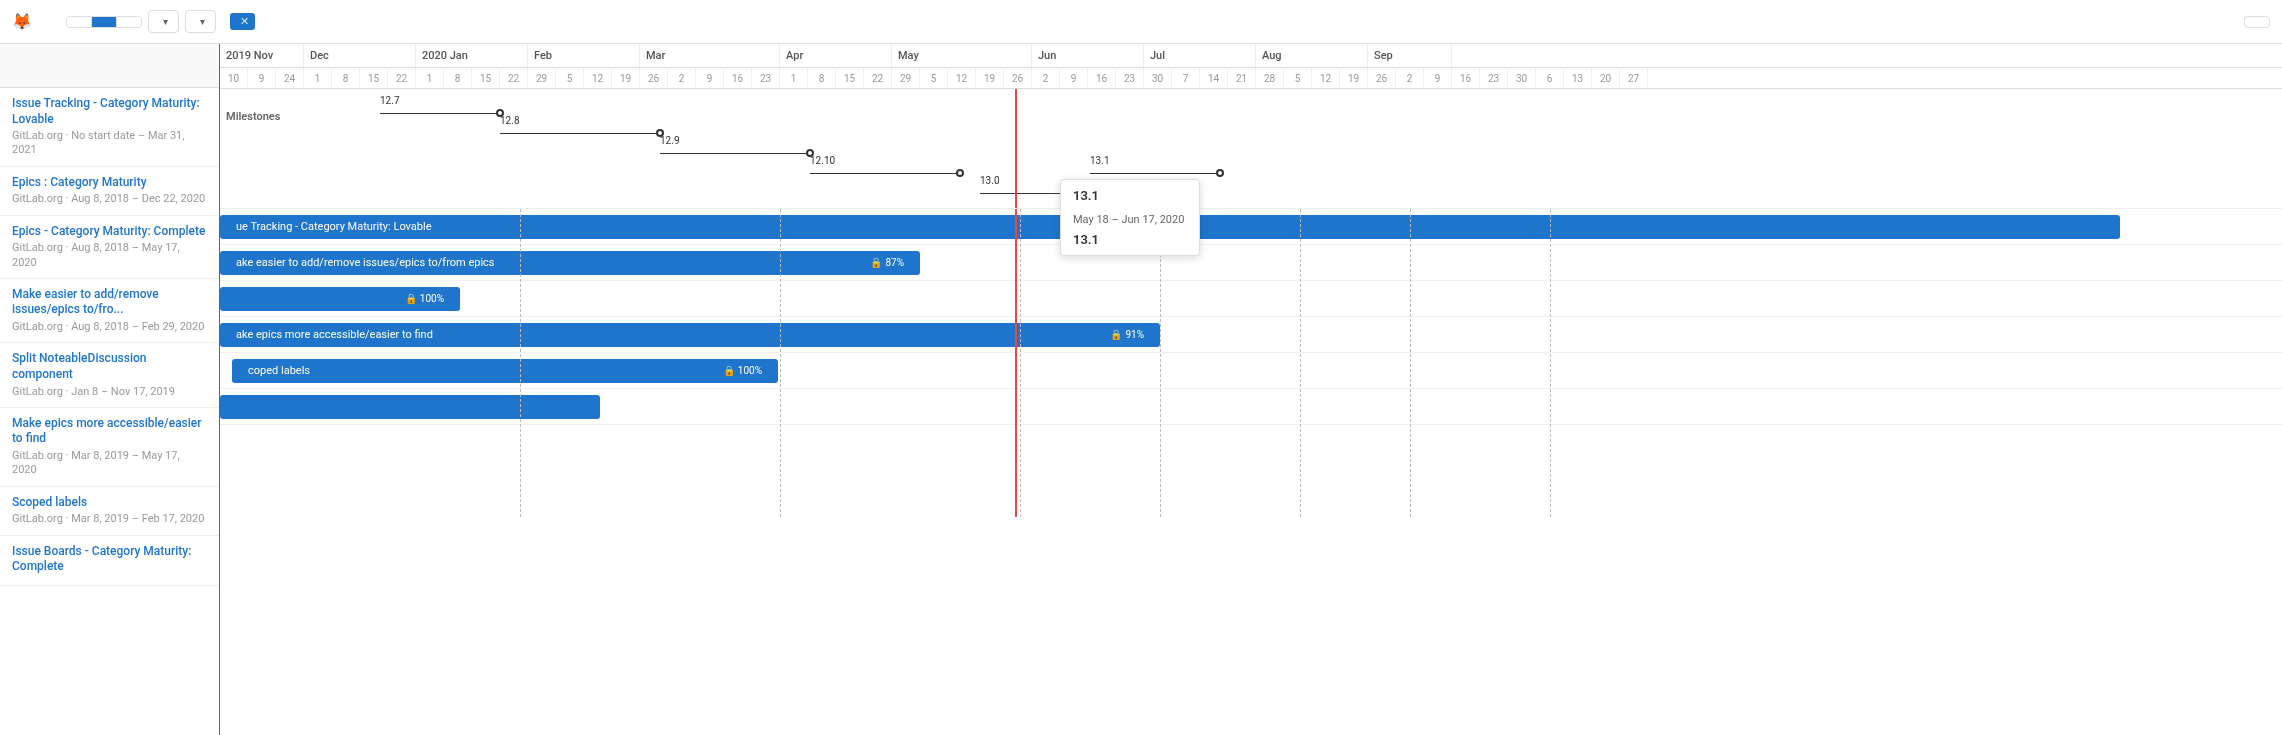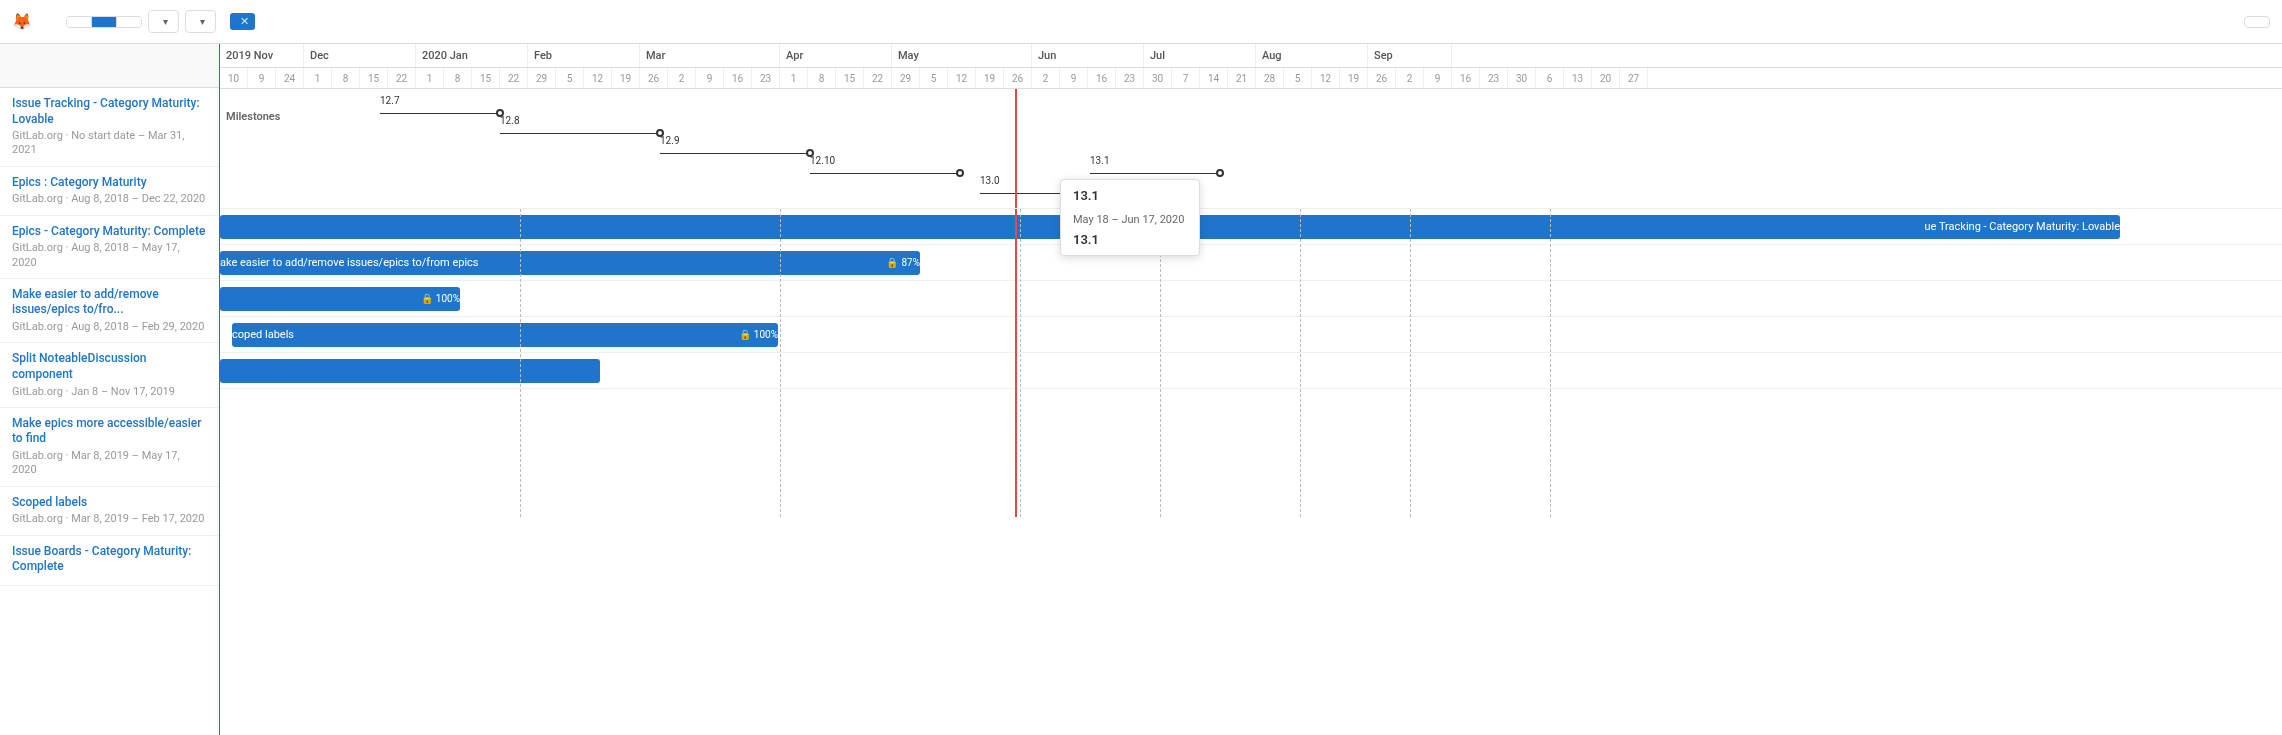--- a/index.html
+++ b/index.html
@@ -102,22 +102,22 @@
     }
 
     
     .gantt-row {
       position: relative; height: 36px; border-bottom: 1px solid #f0f0f0;
       display: flex; align-items: center;
     }
     .gantt-bar {
       position: absolute; height: 24px; border-radius: 3px;
       background: #1f75cb; display: flex; align-items: center;
-      padding: 0 0; color: #fff; font-size: 11px; white-space: nowrap;
-      overflow: hidden; z-index: 2; justify-content: flex-end;
+      padding: 0 16px; color: #fff; font-size: 11px; white-space: nowrap;
+      overflow: hidden; z-index: 2;
     }
     .gantt-bar-text { overflow: hidden; text-overflow: ellipsis; white-space: nowrap; }
     .gantt-bar-pct { margin-left: auto; padding-left: 8px; white-space: nowrap; font-size: 10px; }
 
     
     .tooltip {
       position: absolute; background: #fff; border: 1px solid #ddd;
       border-radius: 4px; padding: 8px 12px; z-index: 20;
       box-shadow: 0 2px 8px rgba(0,0,0,0.15); min-width: 140px;
     }
@@ -338,20 +338,26 @@
             <span class="gantt-bar-pct">🔒 87%</span>
           </div>
         </div>
         <div class="gantt-row" style="position: relative;">
           <div class="gantt-bar" style="left: 0px; width: 240px;">
             <span class="gantt-bar-text"></span>
             <span class="gantt-bar-pct">🔒 100%</span>
           </div>
         </div>
         <div class="gantt-row" style="position: relative;">
+          <div class="gantt-bar" style="left: 0px; width: 940px;">
+            <span class="gantt-bar-text">ake epics more accessible/easier to find</span>
+            <span class="gantt-bar-pct">🔒 91%</span>
+          </div>
+        </div>
+        <div class="gantt-row" style="position: relative;">
           <div class="gantt-bar" style="left: 12px; width: 546px;">
             <span class="gantt-bar-text">coped labels</span>
             <span class="gantt-bar-pct">🔒 100%</span>
           </div>
         </div>
         <div class="gantt-row" style="position: relative;">
           <div class="gantt-bar" style="left: 0px; width: 380px;">
             <span class="gantt-bar-text"></span>
           </div>
         </div>

